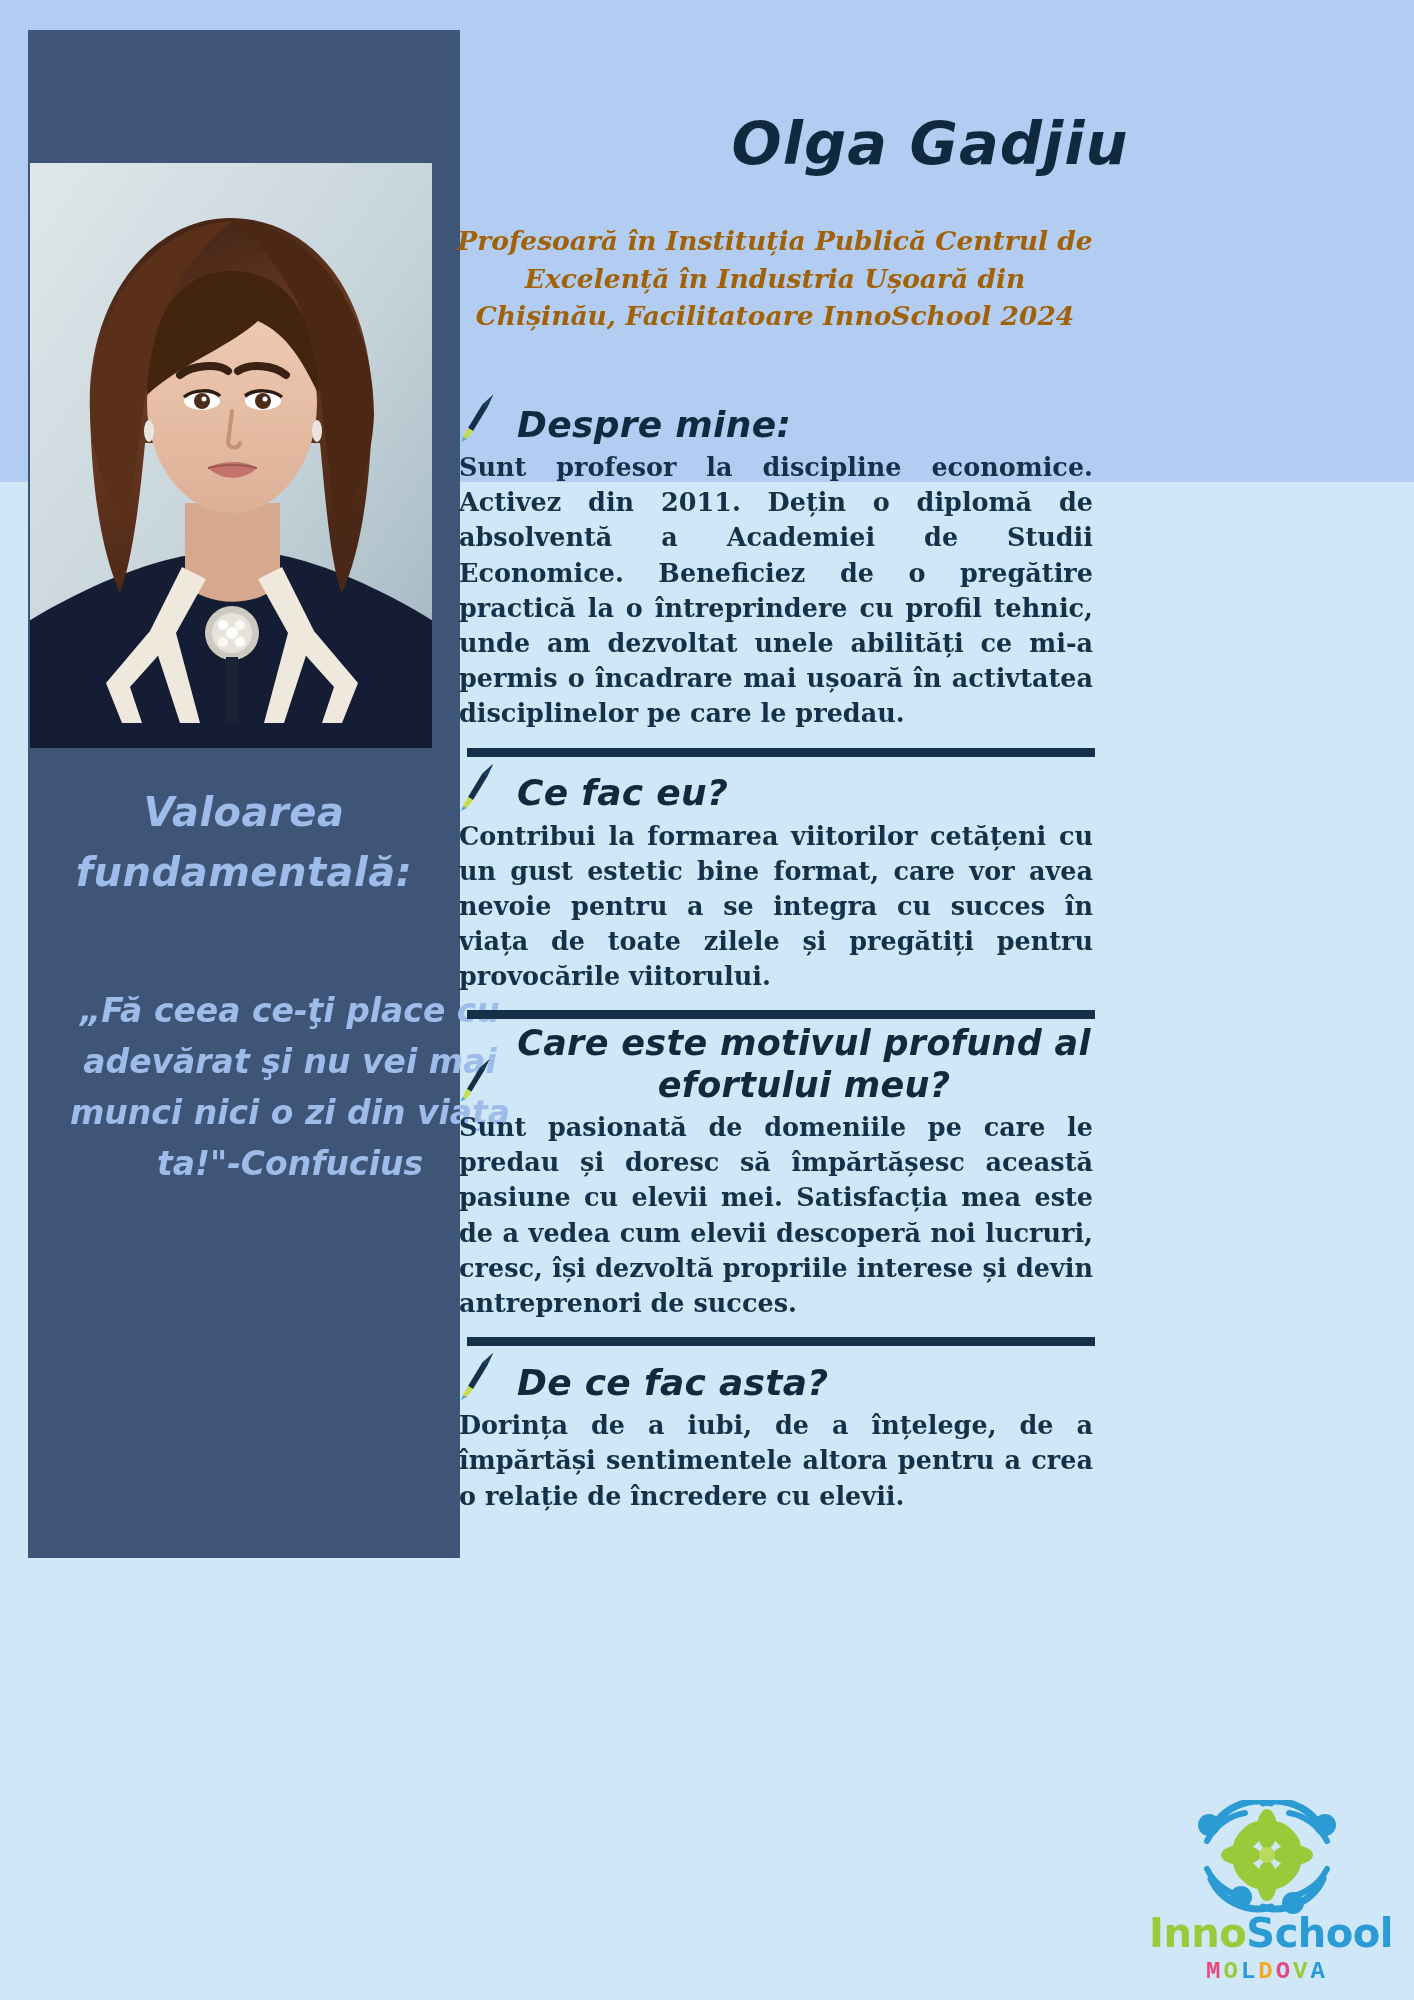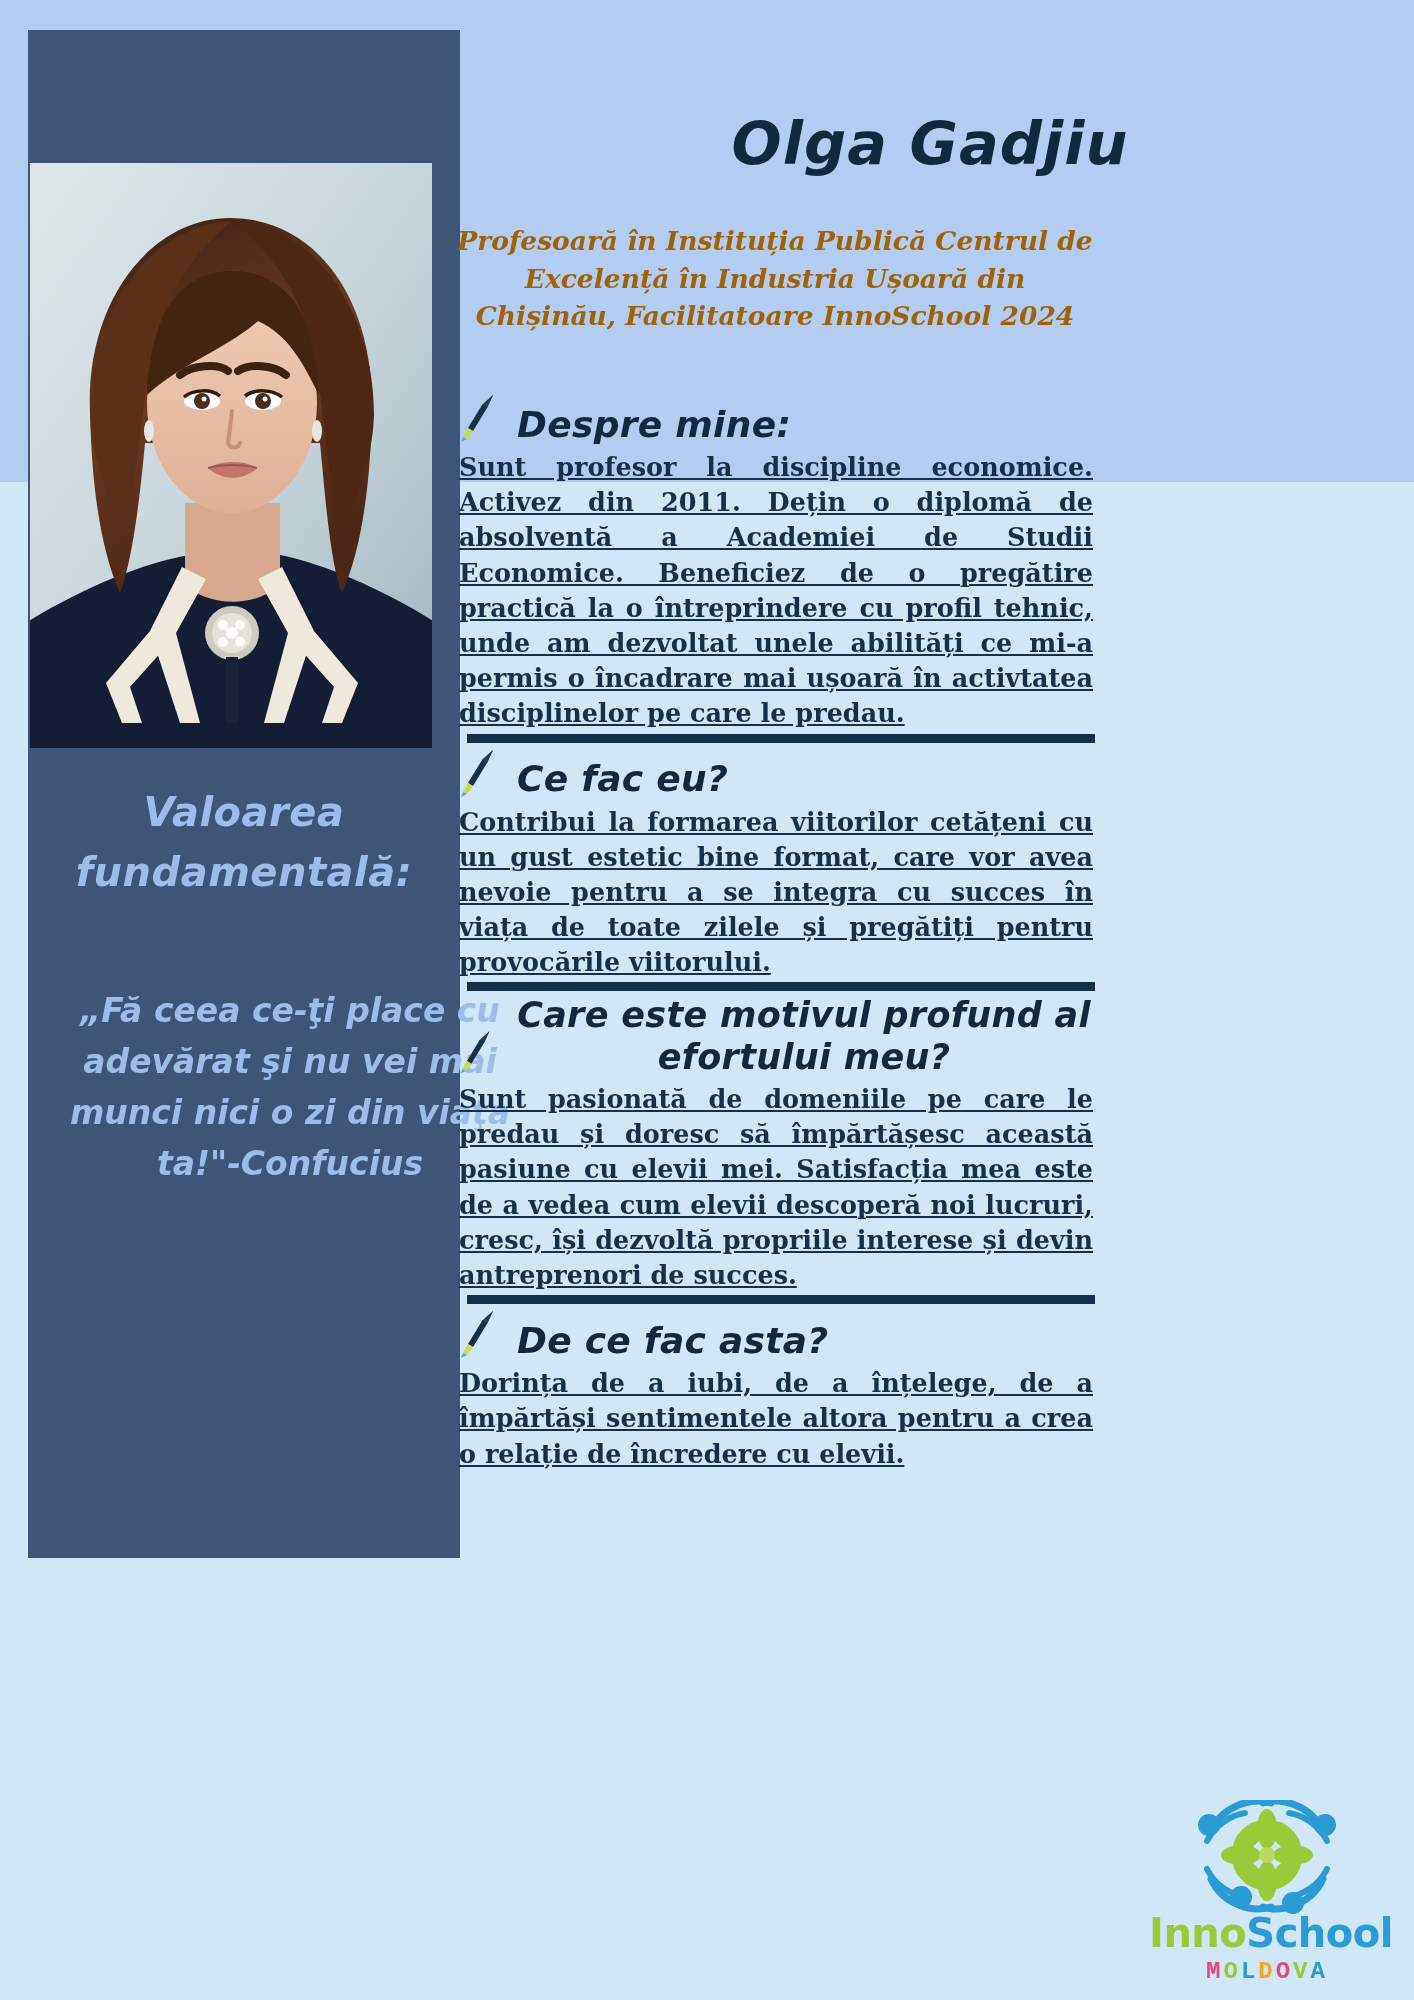--- a/index.html
+++ b/index.html
@@ -104,22 +104,21 @@
   .sec-title.wide{ font-size:35px; text-align:center; flex:1; }
   .pen{ flex:0 0 auto; width:40px; height:52px; margin-bottom:2px; }
   .pen.sm{ width:36px; height:48px; }
 
   .body-text{
     font-family:"DejaVu Serif", serif;
     font-weight:bold;
     font-size:25.5px; line-height:1.38;
     color:#15314a;
     text-align:justify;
-    padding:4px 2px 2px 4px;
-    text-decoration:underline;
+    padding:4px 2px 16px 4px;
   }
 
   
   .logo{
     position:absolute; left:1142px; top:1800px; width:250px; height:185px;
   }
   .logo-word{
     position:absolute; left:4px; top:110px; width:250px;
     text-align:center;
     font-family:"DejaVu Sans", sans-serif;

